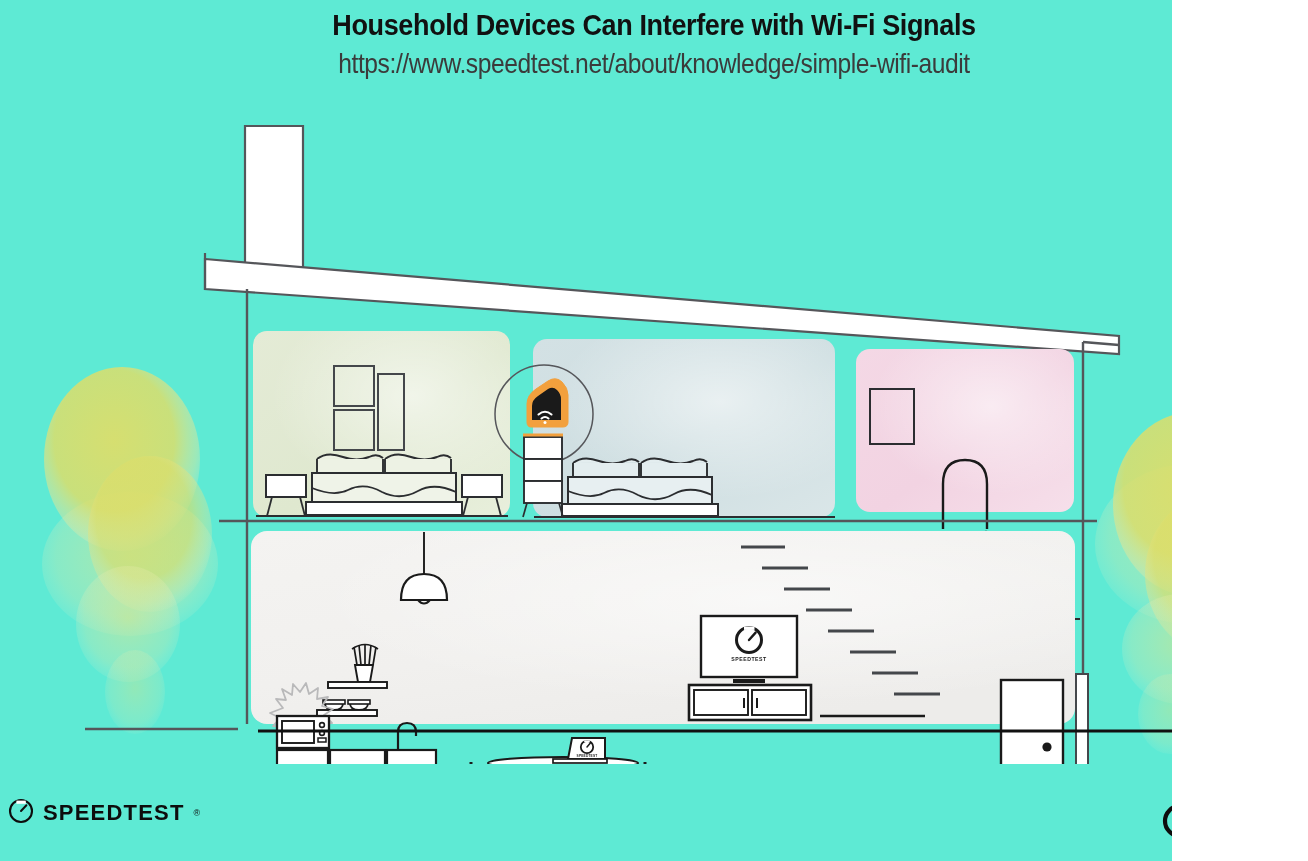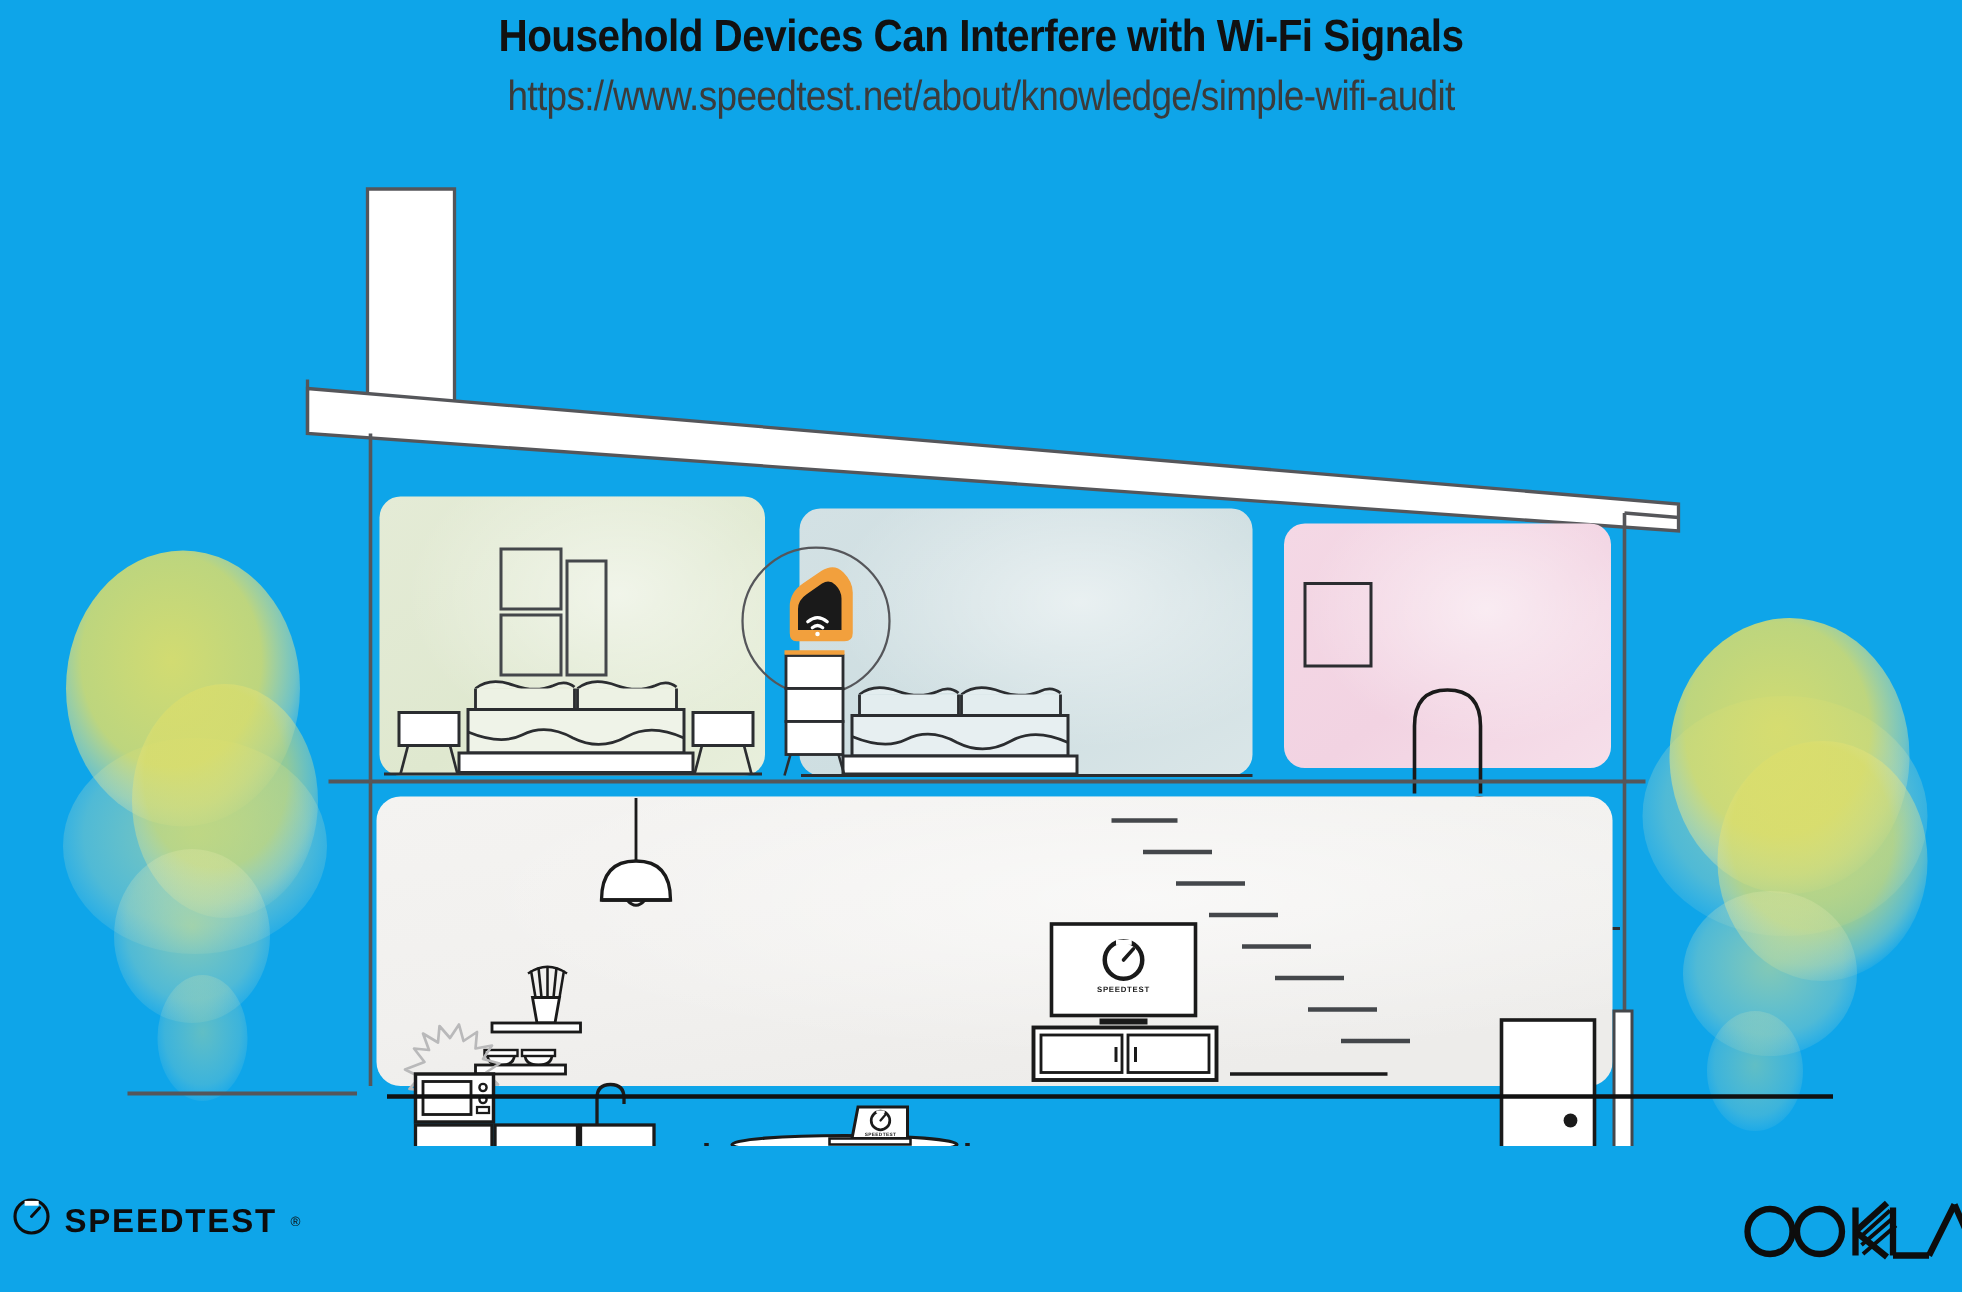--- a/index.html
+++ b/index.html
@@ -8,24 +8,24 @@
     padding: 0;
     background: #ffffff;
   }
   body {
     font-family: "Liberation Sans", sans-serif;
     color: #111111;
     -webkit-font-smoothing: antialiased;
   }
   #page {
     position: relative;
-    width: 1308px;
+    width: 1172px;
     height: 861px;
     overflow: hidden;
-    background: #0ea5e9;
+    background: #5eead4;
   }
 
   
   #header {
     position: absolute;
     left: 0;
     top: 0;
     width: 1308px;
     height: 104px;
     text-align: center;

